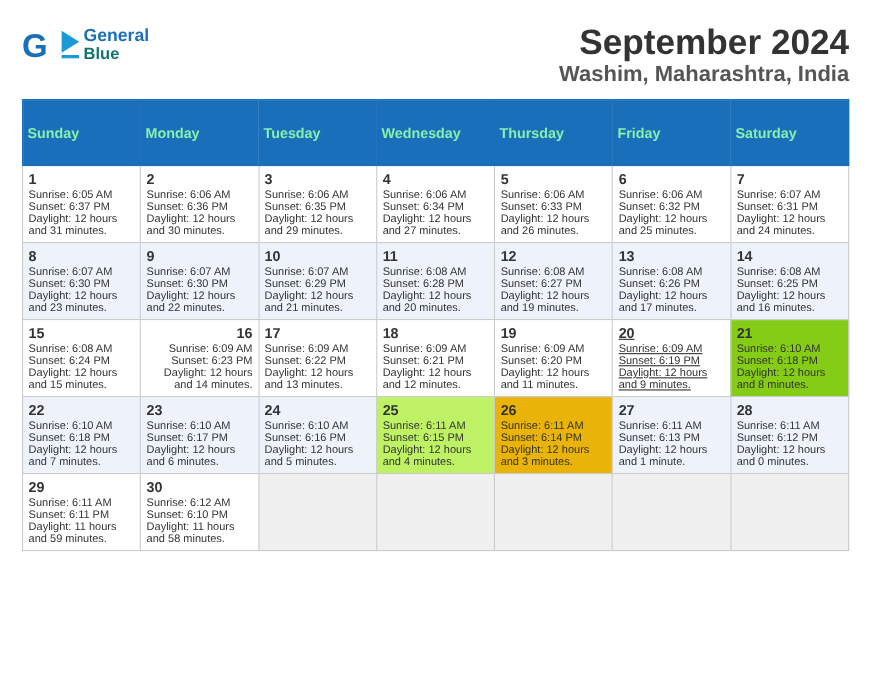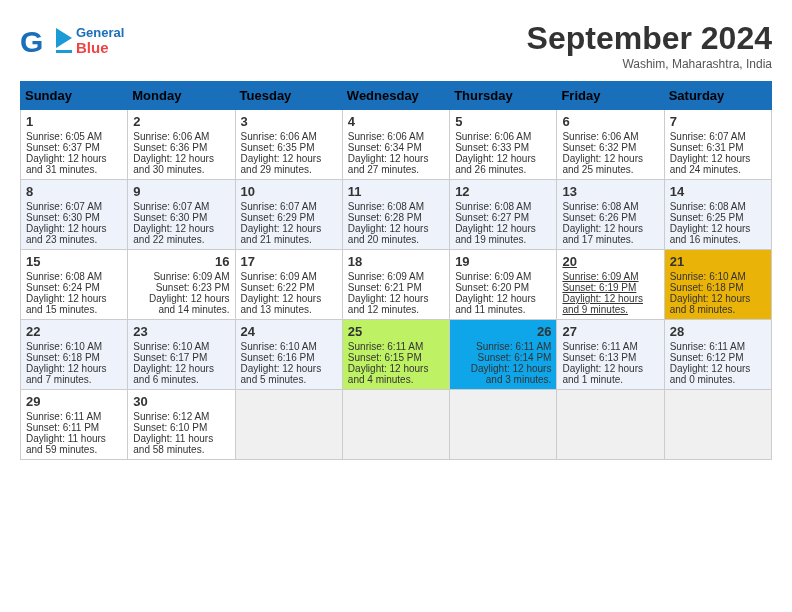--- a/index.html
+++ b/index.html
@@ -23,32 +23,32 @@
     }
     .title-area {
       text-align: right;
     }
     .title-area h1 {
       font-size: 32px;
       font-weight: bold;
       color: #333;
     }
     .title-area h2 {
-      font-size: 12px;
-      font-weight: normal;
+      font-size: 20px;
+      font-weight: bold;
       color: #555;
     }
     .calendar {
       width: 100%;
       border-collapse: collapse;
     }
     .calendar th {
       background: #1a6fba;
-      color: #000000;
-      padding: 6px 4px;
+      color: #86efac;
+      padding: 22px 4px;
       text-align: left;
       font-size: 13px;
       font-weight: bold;
       border: 1px solid #1a6fba;
     }
     .calendar td {
       border: 1px solid #ccc;
       vertical-align: top;
       padding: 4px 5px;
       font-size: 10px;
@@ -70,22 +70,22 @@
   <div class="logo">
     <div style="display:flex; align-items:center;">
       <div style="position:relative; width:52px; height:42px; margin-right:4px;">
         <svg width="52" height="42" viewBox="0 0 52 42">
           <text x="0" y="32" font-size="30" font-weight="bold" fill="#1a6fba" font-family="Arial">G</text>
           <polygon points="36,8 52,18 36,28" fill="#1a9ad7"></polygon>
           <rect x="36" y="30" width="16" height="3" fill="#1a9ad7"></rect>
         </svg>
       </div>
       <div>
-        <div style="font-size:13px; font-weight:bold; color:#1a6fba; line-height:1.1;">General</div>
-        <div style="font-size:15px; font-weight:bold; color:#ef4444; line-height:1.1;">Blue</div>
+        <div style="font-size:16px; font-weight:bold; color:#1a6fba; line-height:1.1;">General</div>
+        <div style="font-size:15px; font-weight:bold; color:#0f766e; line-height:1.1;">Blue</div>
       </div>
     </div>
   </div>
   <div class="title-area">
     <h1>September 2024</h1>
     <h2>Washim, Maharashtra, India</h2>
   </div>
 </div>
 
 <table class="calendar">
@@ -219,21 +219,21 @@
         <span>Sunrise: 6:09 AM</span><br>
         <span>Sunset: 6:20 PM</span><br>
         <span>Daylight: 12 hours and 11 minutes.</span>
       </td>
         <td style="background: rgb(255, 255, 255); text-decoration: underline;">
         <span class="day-num">20</span>
         <span>Sunrise: 6:09 AM</span><br>
         <span>Sunset: 6:19 PM</span><br>
         <span>Daylight: 12 hours and 9 minutes.</span>
       </td>
-        <td style="background: #eab308;">
+        <td style="background: #84cc16;">
         <span class="day-num">21</span>
         <span>Sunrise: 6:10 AM</span><br>
         <span>Sunset: 6:18 PM</span><br>
         <span>Daylight: 12 hours and 8 minutes.</span>
       </td>
       </tr>
       <tr style="background: rgb(238, 243, 251);">
         <td style="background: rgb(238, 243, 251);">
         <span class="day-num">22</span>
         <span>Sunrise: 6:10 AM</span><br>
@@ -251,21 +251,21 @@
         <span>Sunrise: 6:10 AM</span><br>
         <span>Sunset: 6:16 PM</span><br>
         <span>Daylight: 12 hours and 5 minutes.</span>
       </td>
         <td style="background: #bef264;">
         <span class="day-num">25</span>
         <span>Sunrise: 6:11 AM</span><br>
         <span>Sunset: 6:15 PM</span><br>
         <span>Daylight: 12 hours and 4 minutes.</span>
       </td>
-        <td style="background: #0ea5e9; text-align: right;">
+        <td style="background: #eab308;">
         <span class="day-num">26</span>
         <span>Sunrise: 6:11 AM</span><br>
         <span>Sunset: 6:14 PM</span><br>
         <span>Daylight: 12 hours and 3 minutes.</span>
       </td>
         <td style="background: rgb(238, 243, 251);">
         <span class="day-num">27</span>
         <span>Sunrise: 6:11 AM</span><br>
         <span>Sunset: 6:13 PM</span><br>
         <span>Daylight: 12 hours and 1 minute.</span>

